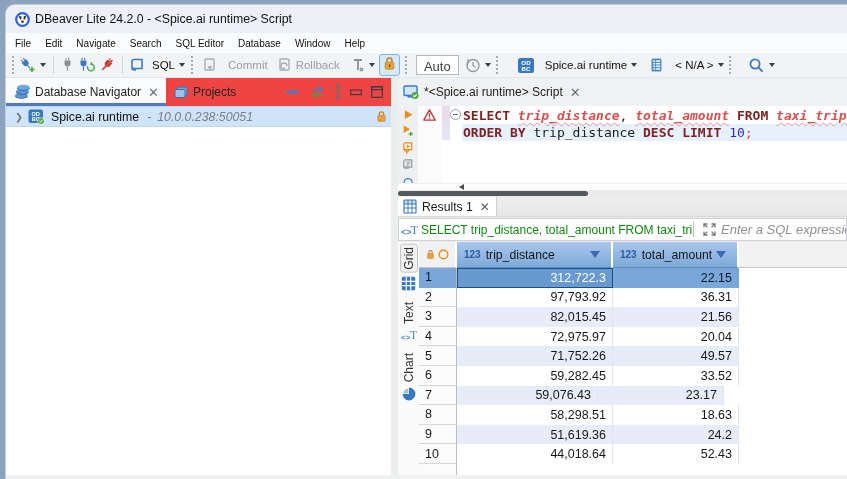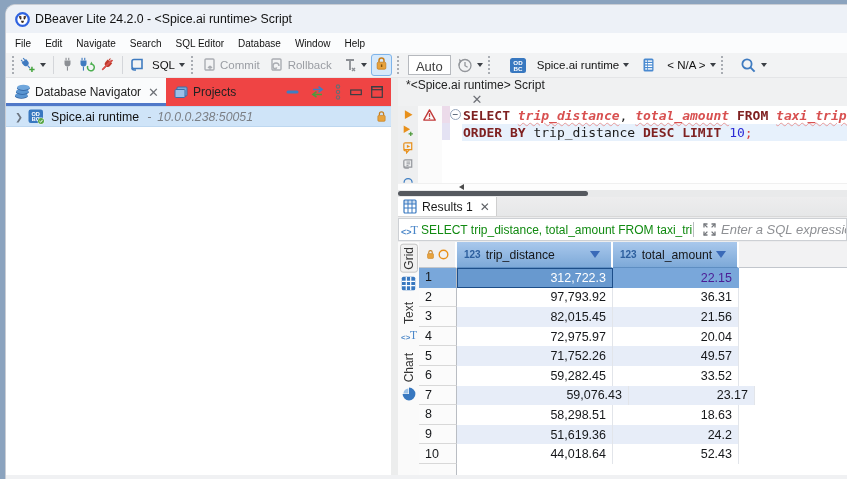--- a/index.html
+++ b/index.html
@@ -112,21 +112,21 @@
   .g-col { display:flex; align-items:center; background:linear-gradient(#a9c8ec,#7da9d8); border-right:2px solid #fff; border-bottom:1px solid #5e8ec2; padding:0 4px 0 7px; }
   .g-col .cname { color:#16181b; margin-left:5px; flex:1; white-space:nowrap; overflow:hidden; font-size:12.2px; }
   .g-col .c123 { color:#2d5f9e; font-size:10px; font-weight:bold; letter-spacing:0px; }
   .g-col .sort { width:0; height:0; border-left:5.5px solid transparent; border-right:5.5px solid transparent; border-top:7px solid #3a6ab8; margin-right:7px; }
   .g-hfill { flex:1; background:#f2f2f3; border-bottom:1px solid #c2c6cc; }
   .g-row { display:flex; height:19.6px; }
   .g-rowhdr { width:38px; background:#fbfbfb; border-right:1px solid #b9bdc3; border-bottom:1px solid #d8d8d8; display:flex; align-items:center; padding-left:6px; color:#16181b; }
   .g-cell { display:flex; align-items:center; justify-content:flex-end; padding-right:6px; border-right:1px solid #e2e5ea; color:#16181b; white-space:nowrap; }
   .g-row.odd .g-cell { background:#e7edf8; }
   .g-row.sel .g-rowhdr { background:#79a7da; border-bottom-color:#79a7da; }
-  .g-row.sel .g-cell { background:#79a7da; color:#4c1d95; border-right-color:#79a7da; }
+  .g-row.sel .g-cell { background:#79a7da; color:#0f172a; border-right-color:#79a7da; }
   .g-row.sel .g-cell.focus { background:#6899cf; outline:1px solid #1d4e89; outline-offset:-1px; color:#fff; }
   .g-fill { flex:1; }
   .g-row .g-fill { background:#fff; }
 </style>
 </head>
 <body>
 
 <div class="screen">
   <div class="window">
 
@@ -200,21 +200,21 @@
       <div class="tb-sep"></div>
       <div class="tb-btn">
         <svg width="15" height="16" viewBox="0 0 15 16">
           <path d="M4 2.5 h8 v9 h-8 q-2 0 -2 -1.8 v-5.4 q0 -1.8 2 -1.8 Z" fill="none" stroke="#3f7bc0" stroke-width="1.6"></path>
           <path d="M2 11 q0 2 2.4 2 h1.6" stroke="#3f7bc0" stroke-width="1.6" fill="none"></path>
         </svg>
         <span class="tb-lbl">SQL</span>
       </div>
       <div class="caret"></div>
       <div class="tb-grip"></div>
-      <div class="tb-btn" style="margin-left:4px; gap:2px;">
+      <div class="tb-btn" style="margin-left:4px; gap:10px;">
         <svg width="16" height="16" viewBox="0 0 16 16">
           <rect x="3" y="2" width="9" height="11" rx="1" fill="none" stroke="#aaadb2" stroke-width="1.4"></rect>
           <path d="M8 13 v-4 m0 0 l-2 2 m2 -2 l2 2" stroke="#aaadb2" stroke-width="1.4" fill="none"></path>
         </svg>
         <span class="tb-lbl dis">Commit</span>
       </div>
       <div class="tb-btn" style="margin-left:5px; gap:3px;">
         <svg width="16" height="16" viewBox="0 0 16 16">
           <rect x="3" y="2" width="9" height="11" rx="1" fill="none" stroke="#aaadb2" stroke-width="1.4"></rect>
           <path d="M10 9 a3 3 0 1 0 -3 3" stroke="#aaadb2" stroke-width="1.4" fill="none"></path>
@@ -349,21 +349,21 @@
               <path d="M4 6 v-1.6 a2.5 2.5 0 0 1 5 0 v1.6" stroke="#c77f1f" stroke-width="1.5" fill="none"></path>
             </svg>
           </div>
         </div>
       </div>
 
       <div class="sash"></div>
 
       <div class="right-panel">
         <div class="editor-tabbar tabbar">
-          <div class="tab" style="padding-left:4px;flex-direction:column;">
+          <div class="tab" style="padding-left:4px;">
             <svg width="18" height="16" viewBox="0 0 18 16">
               <rect x="2" y="2" width="13" height="9.5" rx="1" fill="#cfe6f8" stroke="#3878c0" stroke-width="1.4"></rect>
               <rect x="5.5" y="12" width="6" height="1.6" fill="#3878c0"></rect>
               <circle cx="13" cy="11.5" r="3.6" fill="#56a646"></circle>
               <path d="M11.3 11.5 l1.3 1.3 2.1 -2.5" stroke="#fff" stroke-width="1.1" fill="none"></path>
             </svg>
             <span class="tlbl">*&lt;Spice.ai runtime&gt; Script</span>
             <span class="x">✕</span>
           </div>
         </div>
@@ -525,21 +525,21 @@
                   <div class="g-fill"></div>
                 </div>
                 <div class="g-row">
                   <div class="g-rowhdr">6</div>
                   <div class="g-cell" style="width: 156px;">59,282.45</div>
                   <div class="g-cell" style="width: 126px;">33.52</div>
                   <div class="g-fill"></div>
                 </div>
                 <div class="g-row odd">
                   <div class="g-rowhdr">7</div>
-                  <div class="g-cell" style="width: 172px;">59,076.43</div>
+                  <div class="g-cell" style="width: 141px;">59,076.43</div>
                   <div class="g-cell" style="width: 126px;">23.17</div>
                   <div class="g-fill"></div>
                 </div>
                 <div class="g-row">
                   <div class="g-rowhdr">8</div>
                   <div class="g-cell" style="width: 156px;">58,298.51</div>
                   <div class="g-cell" style="width: 126px;">18.63</div>
                   <div class="g-fill"></div>
                 </div>
                 <div class="g-row odd">

